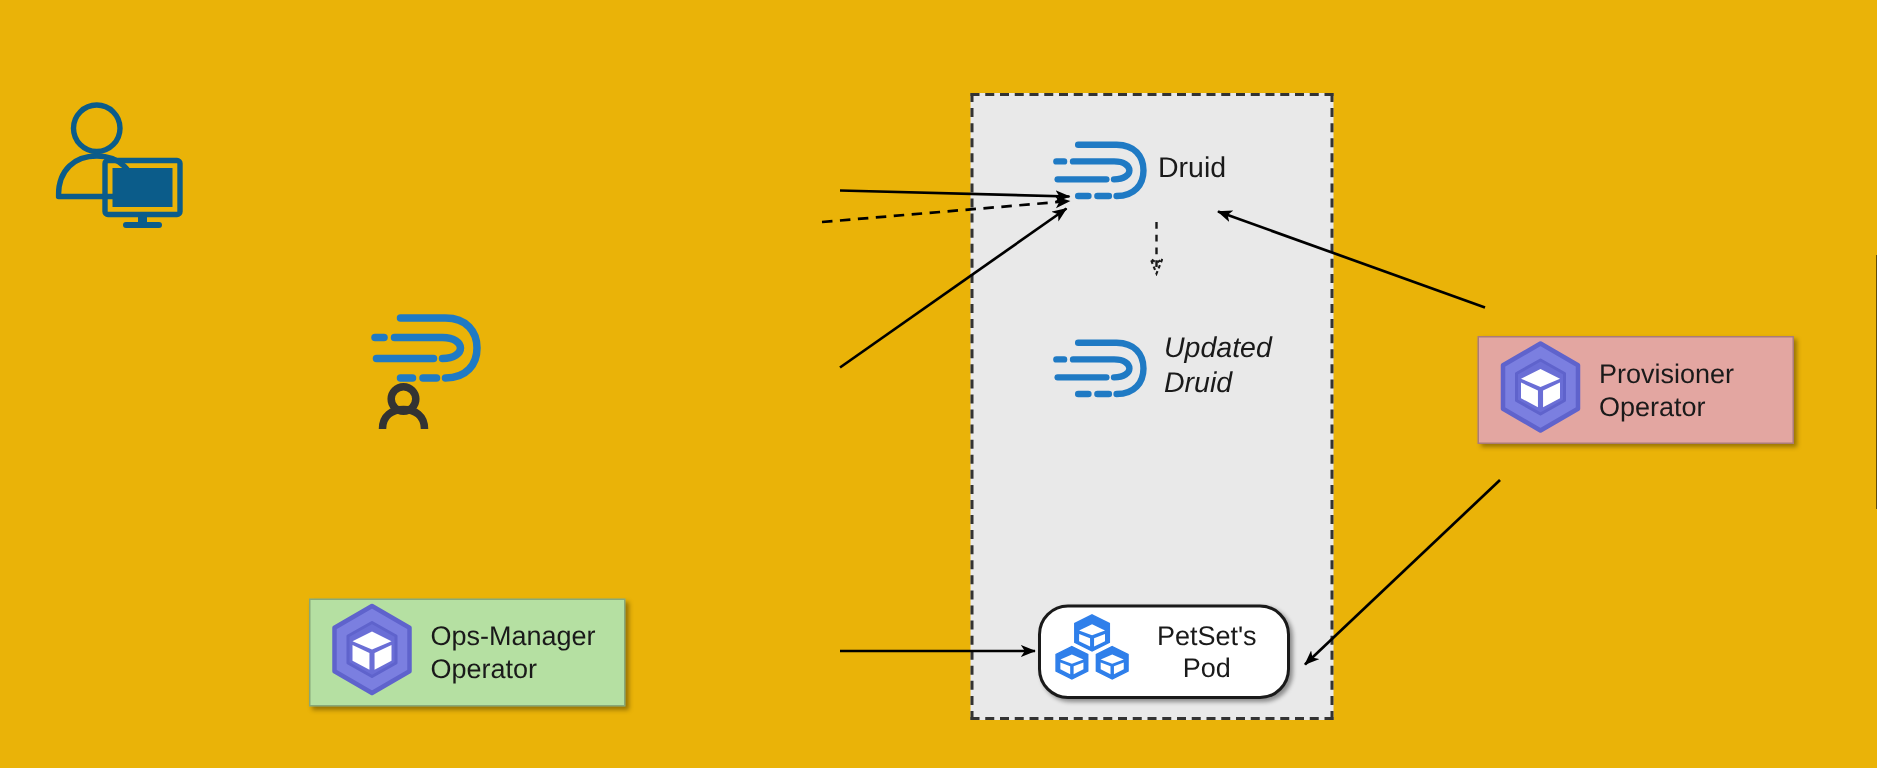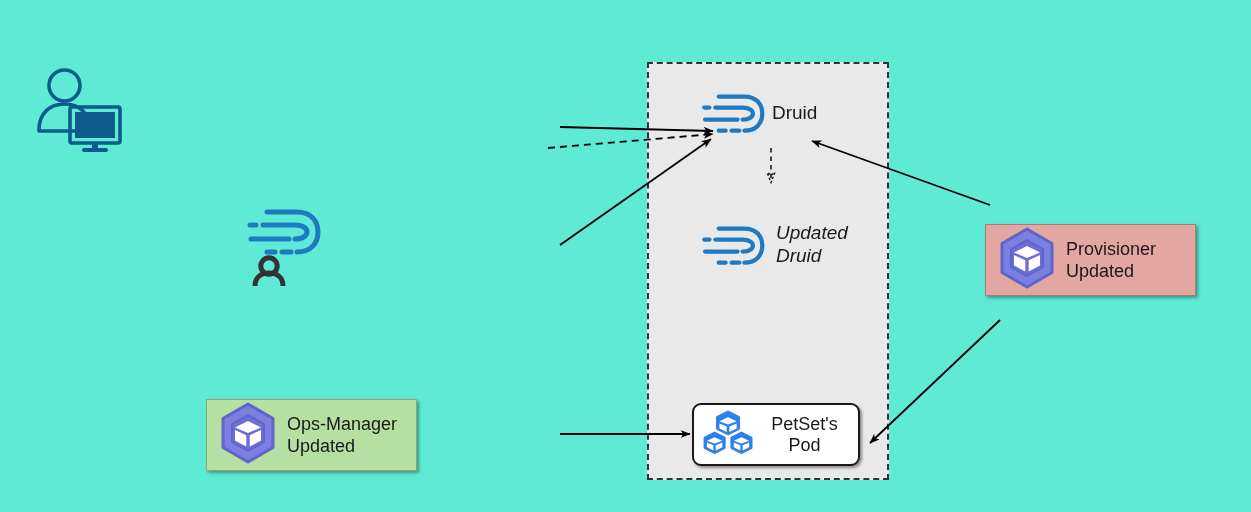--- a/index.html
+++ b/index.html
@@ -7,21 +7,21 @@
     padding: 0;
     background: #000000;
   }
   body {
     font-family: "Liberation Sans", sans-serif;
   }
   #canvas {
     position: relative;
     width: 1251px;
     height: 512px;
-    background: #5eead4;
+    background: #eab308;
     overflow: hidden;
   }
   .abs { position: absolute; }
 
   
   #namespace-box {
     left: 647px;
     top: 62px;
     width: 242px;
     height: 418px;
@@ -71,21 +71,21 @@
     background: #e3a6a1;
   }
   .op-icon { flex: 0 0 auto; margin-left: 12px; margin-right: 10px; }
 
   
   #petset-pod {
     left: 692px; top: 403px;
     width: 168px; height: 63px;
     background: #ffffff;
     border: 2px solid #1a1a1a;
-    border-radius: 9px;
+    border-radius: 20px;
     box-sizing: border-box;
     display: flex;
     align-items: center;
     box-shadow: 2px 2px 3px rgba(0,0,0,0.4);
   }
   #petset-pod .pod-label {
     color: #1a1a1a;
     font-size: 18px;
     line-height: 21px;
     text-align: center;
@@ -221,30 +221,30 @@
     <span class="op-icon">
       <svg width="58" height="62" viewBox="0 0 58 62" xmlns="http://www.w3.org/2000/svg">
         <path d="M29 2 L54 16.5 L54 45.5 L29 60 L4 45.5 L4 16.5 Z" fill="#7b7fe0" stroke="#5f63cc" stroke-width="3" stroke-linejoin="round"></path>
         <path d="M29 13 L45 22 L45 40 L29 49 L13 40 L13 22 Z" fill="#6a6ed6" stroke="#5f63cc" stroke-width="2" stroke-linejoin="round"></path>
         <path d="M29 19 L42 25.5 L29 31 L16 25.5 Z" fill="#ffffff"></path>
         <path d="M16 28 L27.3 33.3 L27.3 44.5 L16 38.5 Z" fill="#ffffff"></path>
         <path d="M42 28 L42 38.5 L30.7 44.5 L30.7 33.3 Z" fill="#ffffff"></path>
       </svg>
     </span>
     <span class="op-label">Ops-Manager
-Updated</span>
+Operator</span>
   </div>
 
   <div class="abs operator-card" id="provisioner-operator">
     <span class="op-icon">
       <svg width="58" height="62" viewBox="0 0 58 62" xmlns="http://www.w3.org/2000/svg">
         <path d="M29 2 L54 16.5 L54 45.5 L29 60 L4 45.5 L4 16.5 Z" fill="#7b7fe0" stroke="#5f63cc" stroke-width="3" stroke-linejoin="round"></path>
         <path d="M29 13 L45 22 L45 40 L29 49 L13 40 L13 22 Z" fill="#6a6ed6" stroke="#5f63cc" stroke-width="2" stroke-linejoin="round"></path>
         <path d="M29 19 L42 25.5 L29 31 L16 25.5 Z" fill="#ffffff"></path>
         <path d="M16 28 L27.3 33.3 L27.3 44.5 L16 38.5 Z" fill="#ffffff"></path>
         <path d="M42 28 L42 38.5 L30.7 44.5 L30.7 33.3 Z" fill="#ffffff"></path>
       </svg>
     </span>
     <span class="op-label">Provisioner
-Updated</span>
+Operator</span>
   </div>
 
 </div>
 
 </body></html>

